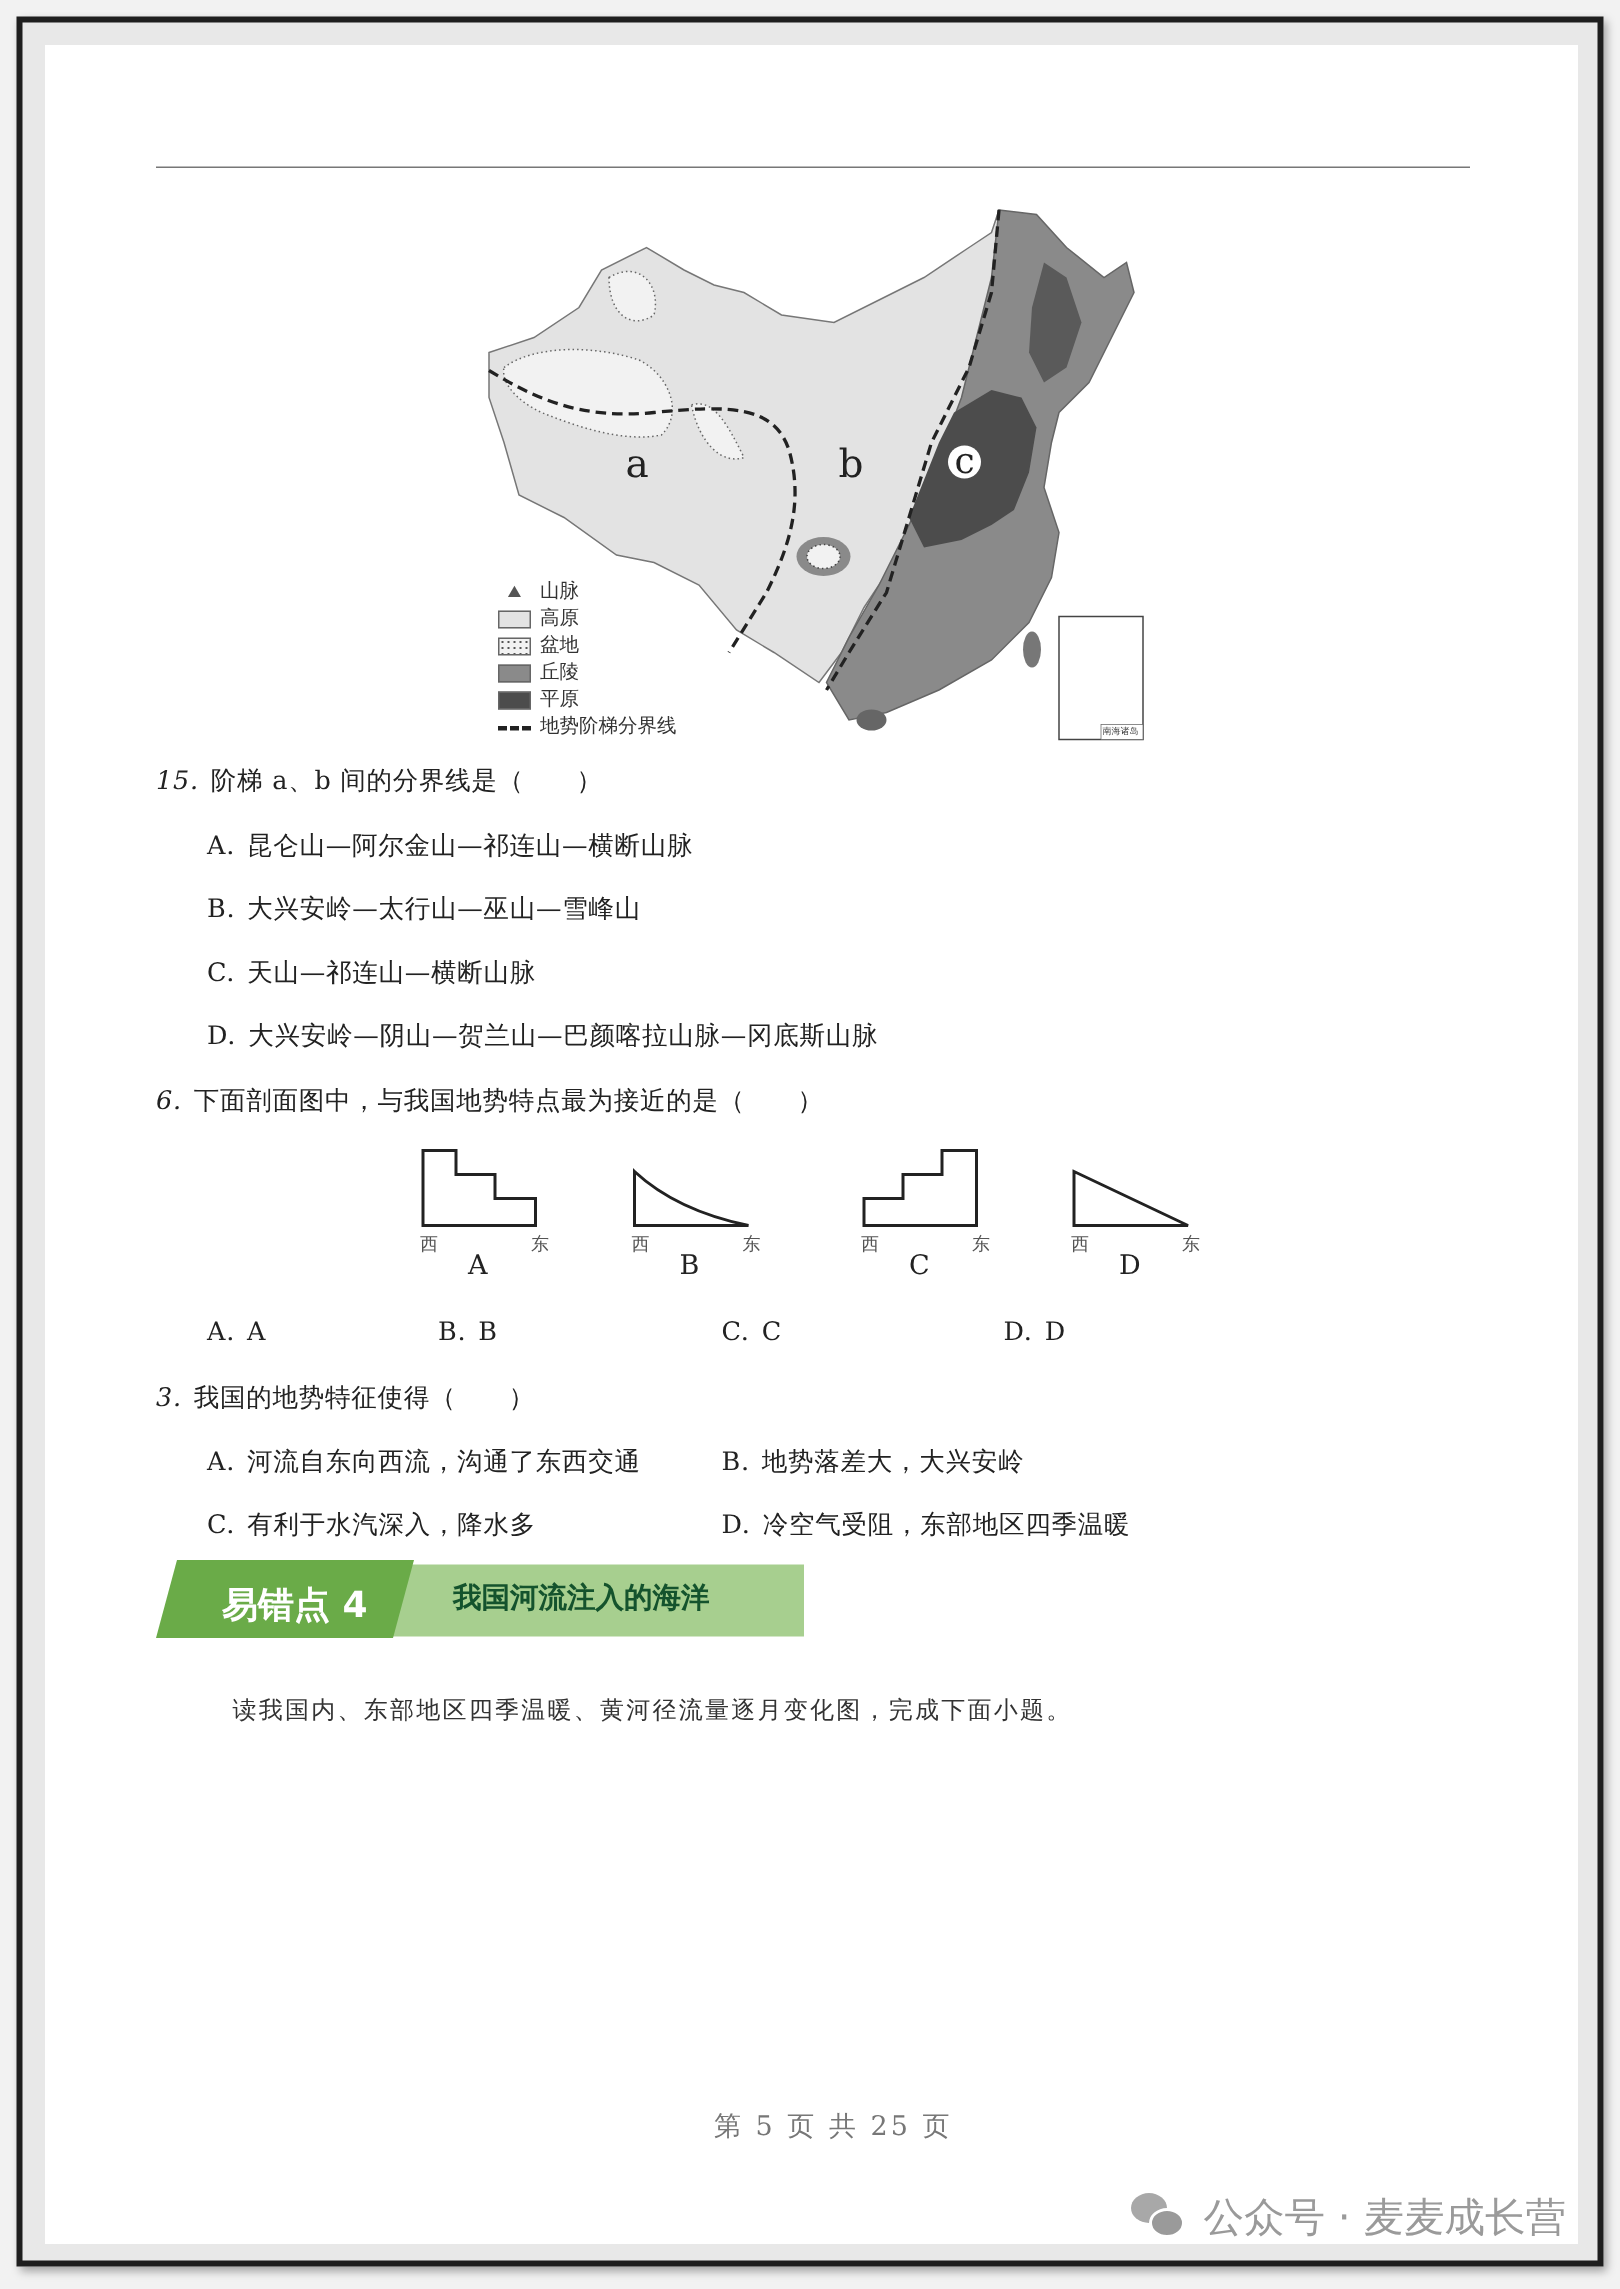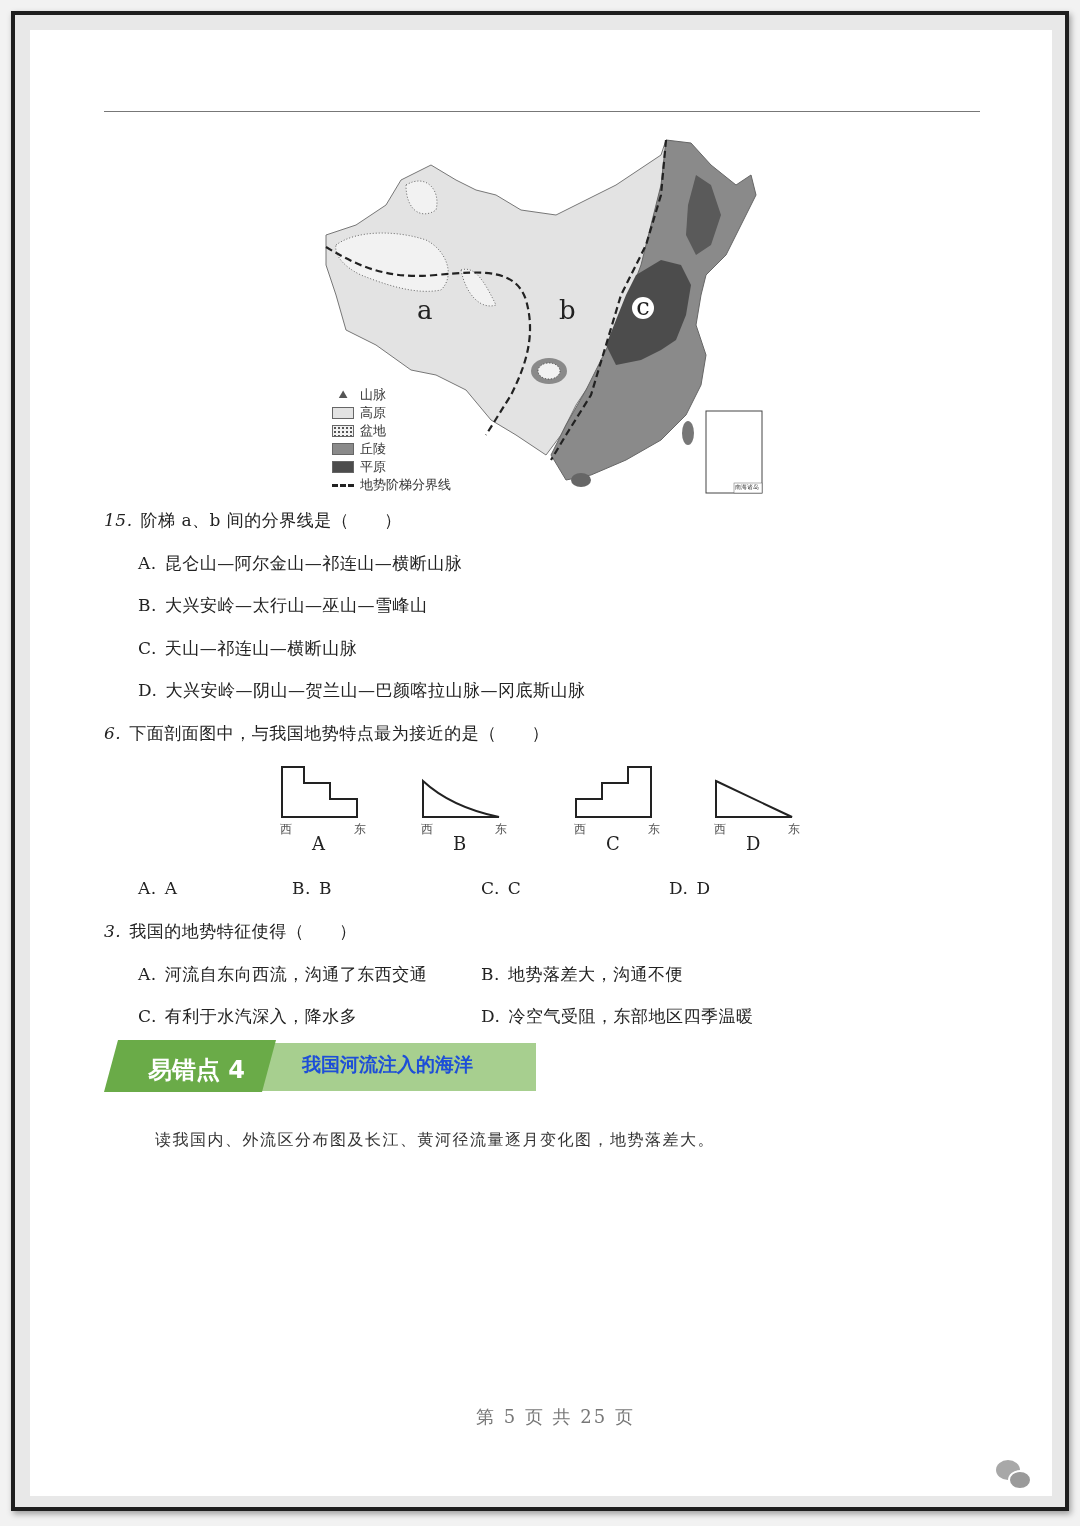--- a/index.html
+++ b/index.html
@@ -48,21 +48,21 @@
   .banner-dark {
     position: absolute; left: 0; top: 0; width: 172px; height: 52px; background: #6aab48;
     clip-path: polygon(14px 0, 100% 0, calc(100% - 14px) 100%, 0 100%);
   }
   .banner-tag {
     position: absolute; left: 44px; top: 14px; font-family: "DejaVu Sans", "Liberation Sans", sans-serif;
     font-weight: bold; font-size: 24px; color: #fff;
   }
   .banner-title {
     position: absolute; left: 198px; top: 12px; font-family: "DejaVu Sans", "Liberation Sans", sans-serif;
-    font-weight: bold; font-size: 19px; color: #1d4ed8;
+    font-weight: bold; font-size: 19px; color: #14532d;
   }
 
   .intro { position: absolute; left: 155px; top: 1130px; font-size: 16px; color: #333; letter-spacing: 1.5px; white-space: nowrap; }
 
   .page-footer { position: absolute; left: 476px; top: 1405px; font-size: 18px; color: #777; letter-spacing: 2px; }
 
   .watermark {
     position: absolute; right: 36px; top: 1460px; display: flex; align-items: center;
     font-family: "DejaVu Sans", "Liberation Sans", sans-serif; font-size: 27px; color: #9a9a9a;
   }
@@ -201,38 +201,39 @@
   <span class="opt-key">D.</span><span>D</span>
 </div>
 
 <div class="text-line" style="left:104px;top:920px;">
   <span class="qnum">3.</span><span>我国的地势特征使得（　　）</span>
 </div>
 <div class="text-line" style="left:138px;top:963px;">
   <span class="opt-key">A.</span><span>河流自东向西流，沟通了东西交通</span>
 </div>
 <div class="text-line" style="left:481px;top:963px;">
-  <span class="opt-key">B.</span><span>地势落差大，沟通不便</span>
+  <span class="opt-key">B.</span><span>地势落差大，大兴安岭</span>
 </div>
 <div class="text-line" style="left:138px;top:1005px;">
   <span class="opt-key">C.</span><span>有利于水汽深入，降水多</span>
 </div>
 <div class="text-line" style="left:481px;top:1005px;">
   <span class="opt-key">D.</span><span>冷空气受阻，东部地区四季温暖</span>
 </div>
 
 <div class="section-banner">
   <div class="banner-light"></div>
   <div class="banner-dark"></div>
   <span class="banner-tag">易错点 4</span>
   <span class="banner-title">我国河流注入的海洋</span>
 </div>
 
-<div class="intro">读我国内、外流区分布图及长江、黄河径流量逐月变化图，地势落差大。</div>
+<div class="intro">读我国内、东部地区四季温暖、黄河径流量逐月变化图，完成下面小题。</div>
 
 <div class="page-footer">第 5 页 共 25 页</div>
 
 <div class="watermark">
   <span class="wm-icon">
       <span class="b1"></span>
       <span class="b2"></span>
     </span>
+  <span>公众号 · 麦麦成长营</span>
 </div>
 
 </body></html>

